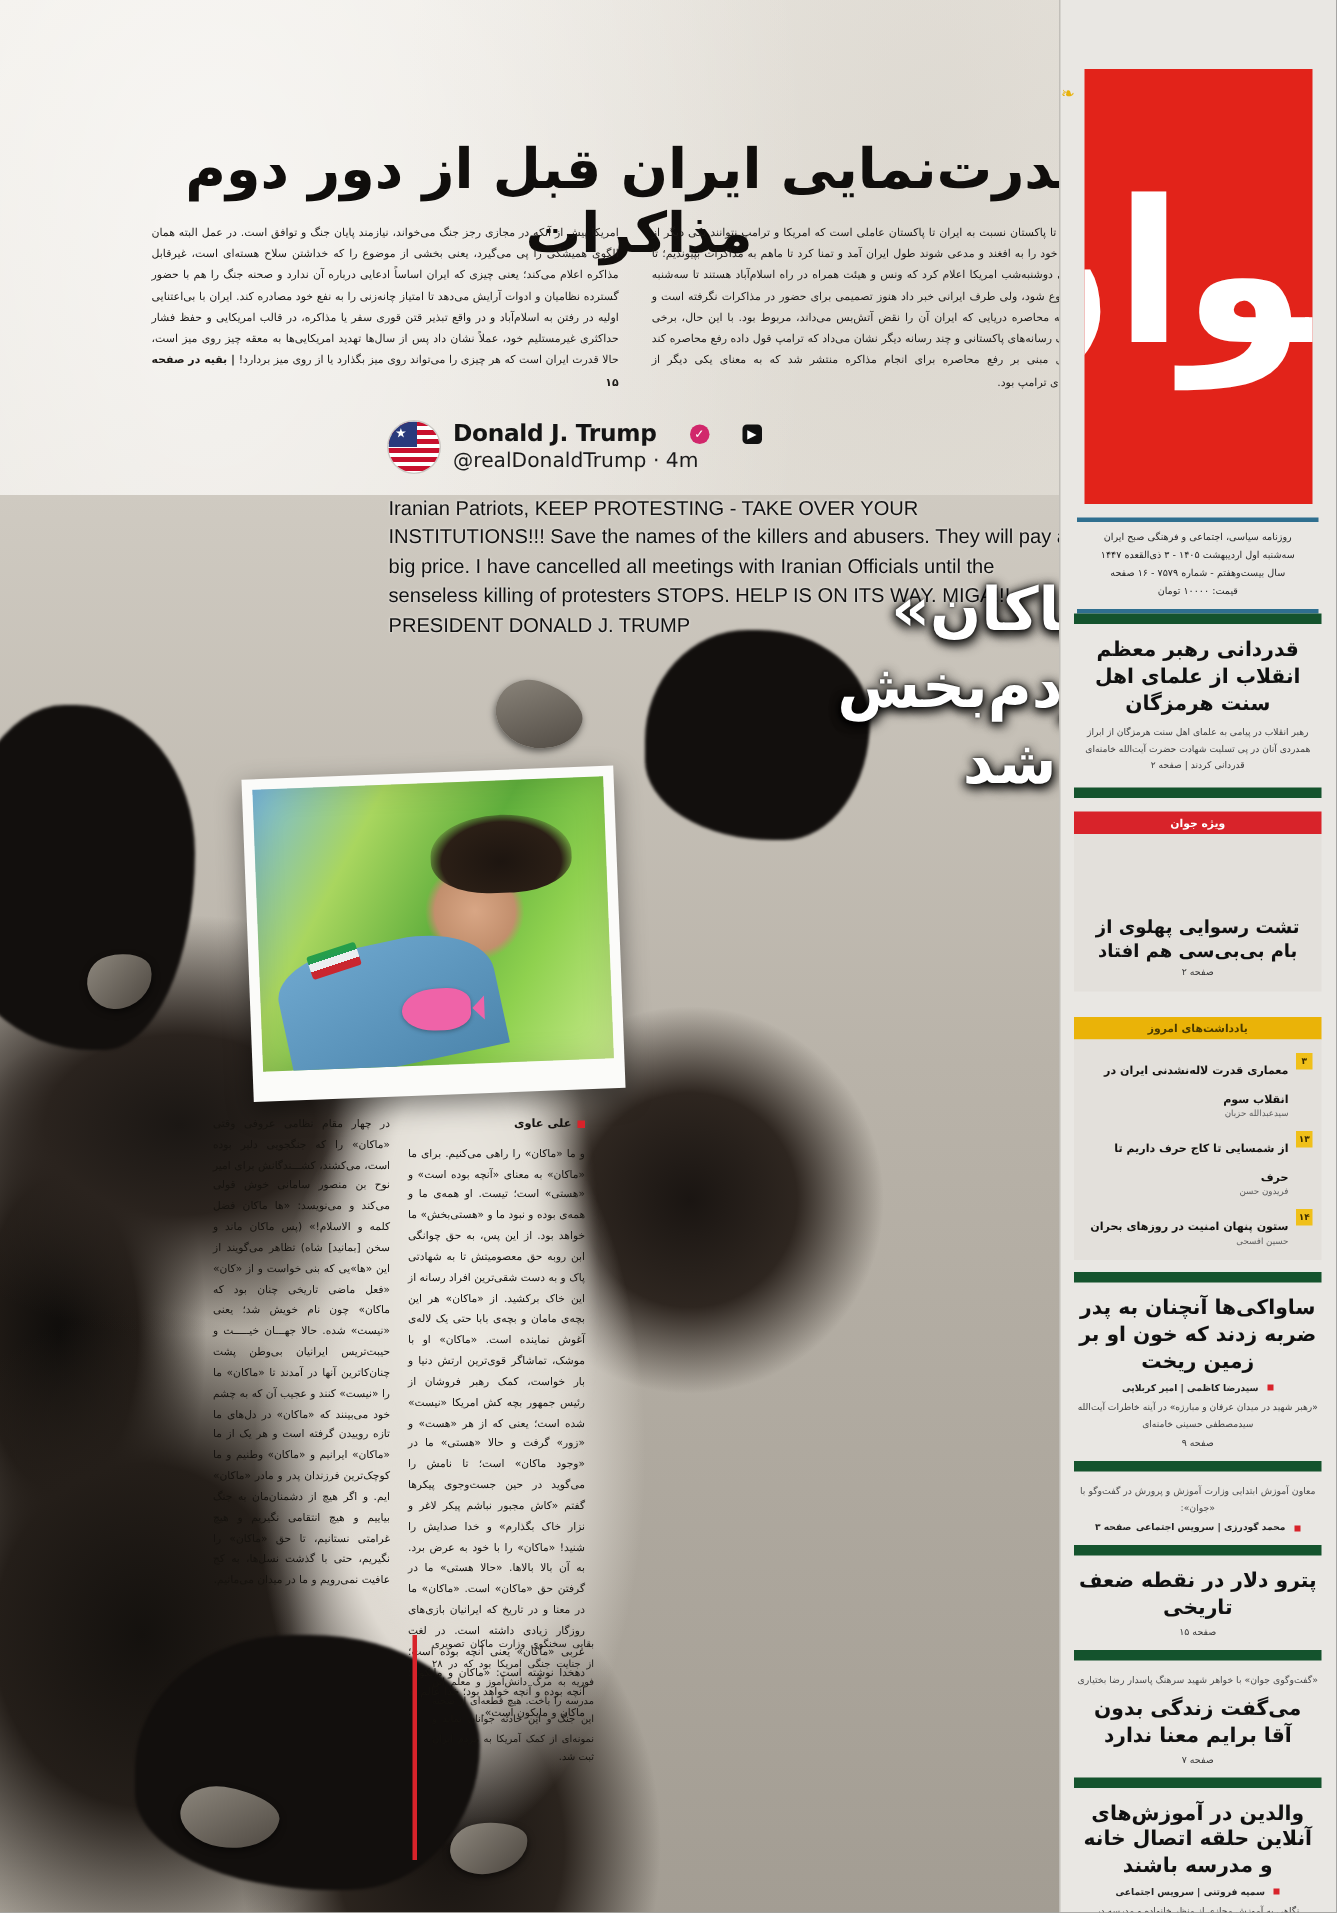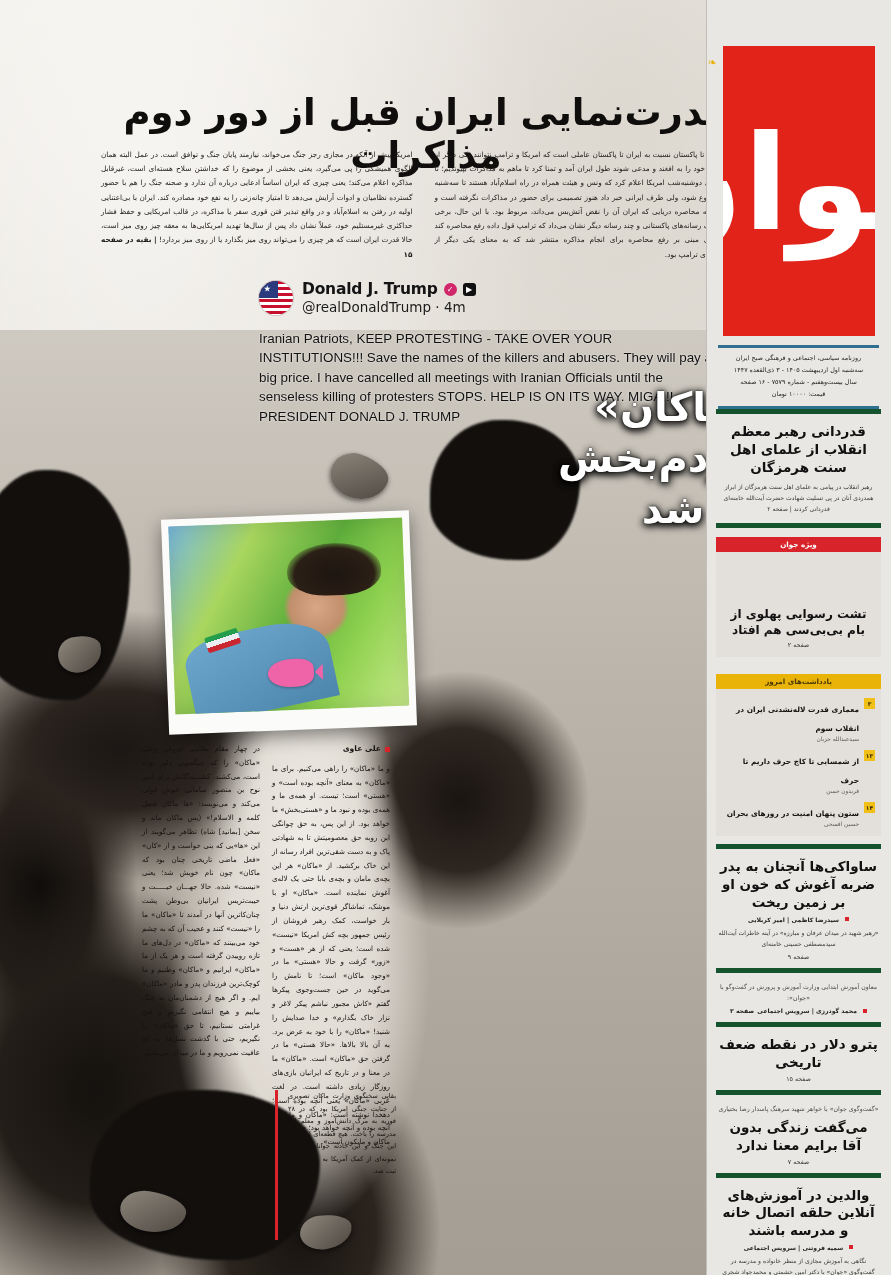--- a/index.html
+++ b/index.html
@@ -188,21 +188,21 @@
     color:#fff;font-size:132px;font-weight:bold;line-height:1;direction:rtl;
     letter-spacing:-6px;padding-bottom:16px;box-sizing:border-box;
   }
   .rule-blue{height:3px;background:#2f6f8f;margin:9px 2px 0;}
   .masthead-meta{
     text-align:center;font-size:6.4px;line-height:1.85;color:#1d1d1d;direction:rtl;
     margin:5px 0 0;
   }
   .masthead-meta div{white-space:nowrap;}
 
-  .sb-block{padding:9px 2px 8px;border-top:5px solid #14532d;}
+  .sb-block{padding:9px 2px 8px;border-top:7px solid #14532d;}
   .sb-block:first-of-type{border-top:none;}
   .sb-title{
     text-align:center;direction:rtl;font-weight:bold;color:#111;
     font-size:13.5px;line-height:1.32;
   }
   .sb-title.sm{font-size:12px;margin-top:48px;}
   .sb-kicker{
     text-align:center;direction:rtl;font-size:6.2px;line-height:1.75;color:#4a4a4a;margin-bottom:4px;
   }
   .sb-desc{
@@ -264,21 +264,21 @@
       <div class="lead-col">
         <span>امریکا پیش از آنکه در مجازی رجز جنگ می‌خواند، نیازمند پایان جنگ و توافق است. در عمل البته همان الگوی همیشگی را پی می‌گیرد، یعنی بخشی از موضوع را که خداشتن سلاح هسته‌ای است، غیرقابل مذاکره اعلام می‌کند؛ یعنی چیزی که ایران اساساً ادعایی درباره آن ندارد و صحنه جنگ را هم با حضور گسترده نظامیان و ادوات آرایش می‌دهد تا امتیاز چانه‌زنی را به نفع خود مصادره کند. ایران با بی‌اعتنایی اولیه در رفتن به اسلام‌آباد و در واقع تبذیر قتن قوری سفر یا مذاکره، در قالب امریکایی و حفظ فشار حداکثری غیرمستلیم خود، عملاً نشان داد پس از سال‌ها تهدید امریکایی‌ها به معقه چیز روی میز است، حالا قدرت ایران است که هر چیزی را می‌تواند روی میز بگذارد یا از روی میز بردارد!</span>
         <span class="pg">| بقیه در صفحه ۱۵</span>
       </div>
     </div>
 
     <div class="tweet">
       <div class="tw-head">
         <div class="tw-avatar"></div>
         <div>
-          <div style="display:flex;align-items:center;gap:6px;">
+          <div style="display:flex;align-items:center;gap:22px;">
             <span class="tw-name">Donald J. Trump</span>
             <span class="tw-verify">✓</span>
             <span class="tw-badge">▶</span>
           </div>
           <div class="tw-handle">
             <span>@realDonaldTrump</span>
             <span>·</span>
             <span>4m</span>
           </div>
         </div>
@@ -368,21 +368,21 @@
           <span class="note-num">۱۴</span>
           <span class="note-text">
             <span class="note-title">ستون پنهان امنیت در روزهای بحران</span>
             <span class="note-author" style="display:block;">حسین افسحی</span>
           </span>
         </div>
       </div>
     </div>
 
     <div class="sb-block">
-      <div class="sb-title">ساواکی‌ها آنچنان به پدر ضربه آغوش که خون او بر زمین ریخت</div>
+      <div class="sb-title">ساواکی‌ها آنچنان به پدر ضربه زدند که خون او بر زمین ریخت</div>
       <div class="sb-author">
         <span class="sb-bullet"></span>
         <span>سیدرضا کاظمی | امیر کربلایی</span>
       </div>
       <div class="sb-desc">«رهبر شهید در میدان عرفان و مبارزه» در آینه خاطرات آیت‌الله سیدمصطفی حسینی خامنه‌ای</div>
       <div class="sb-page">صفحه ۹</div>
     </div>
 
     <div class="sb-block">
       <div class="sb-kicker">معاون آموزش ابتدایی وزارت آموزش و پرورش در گفت‌وگو با «جوان»:</div>

